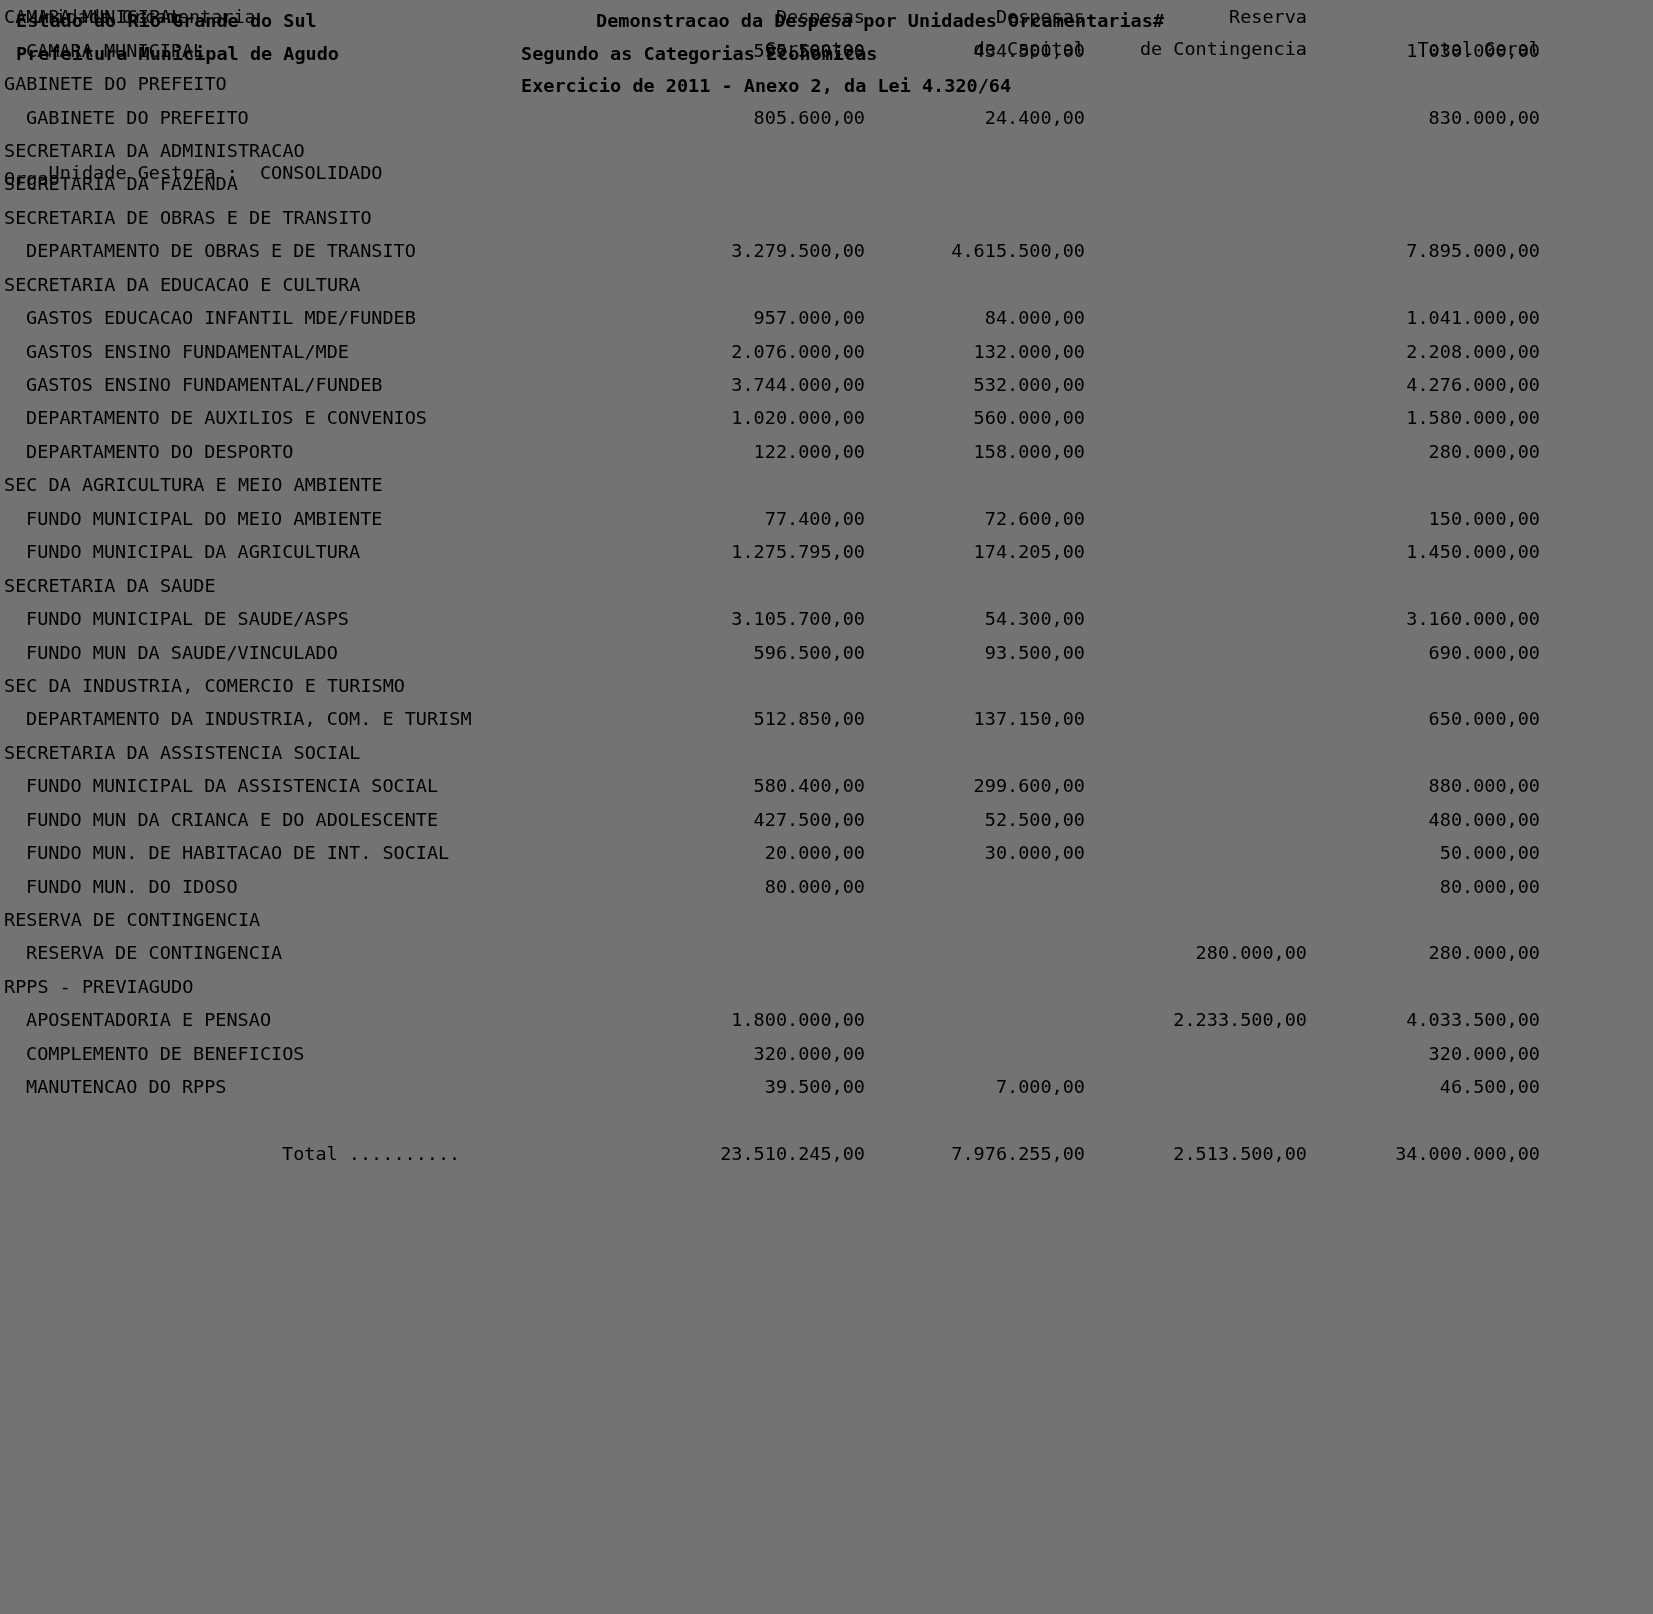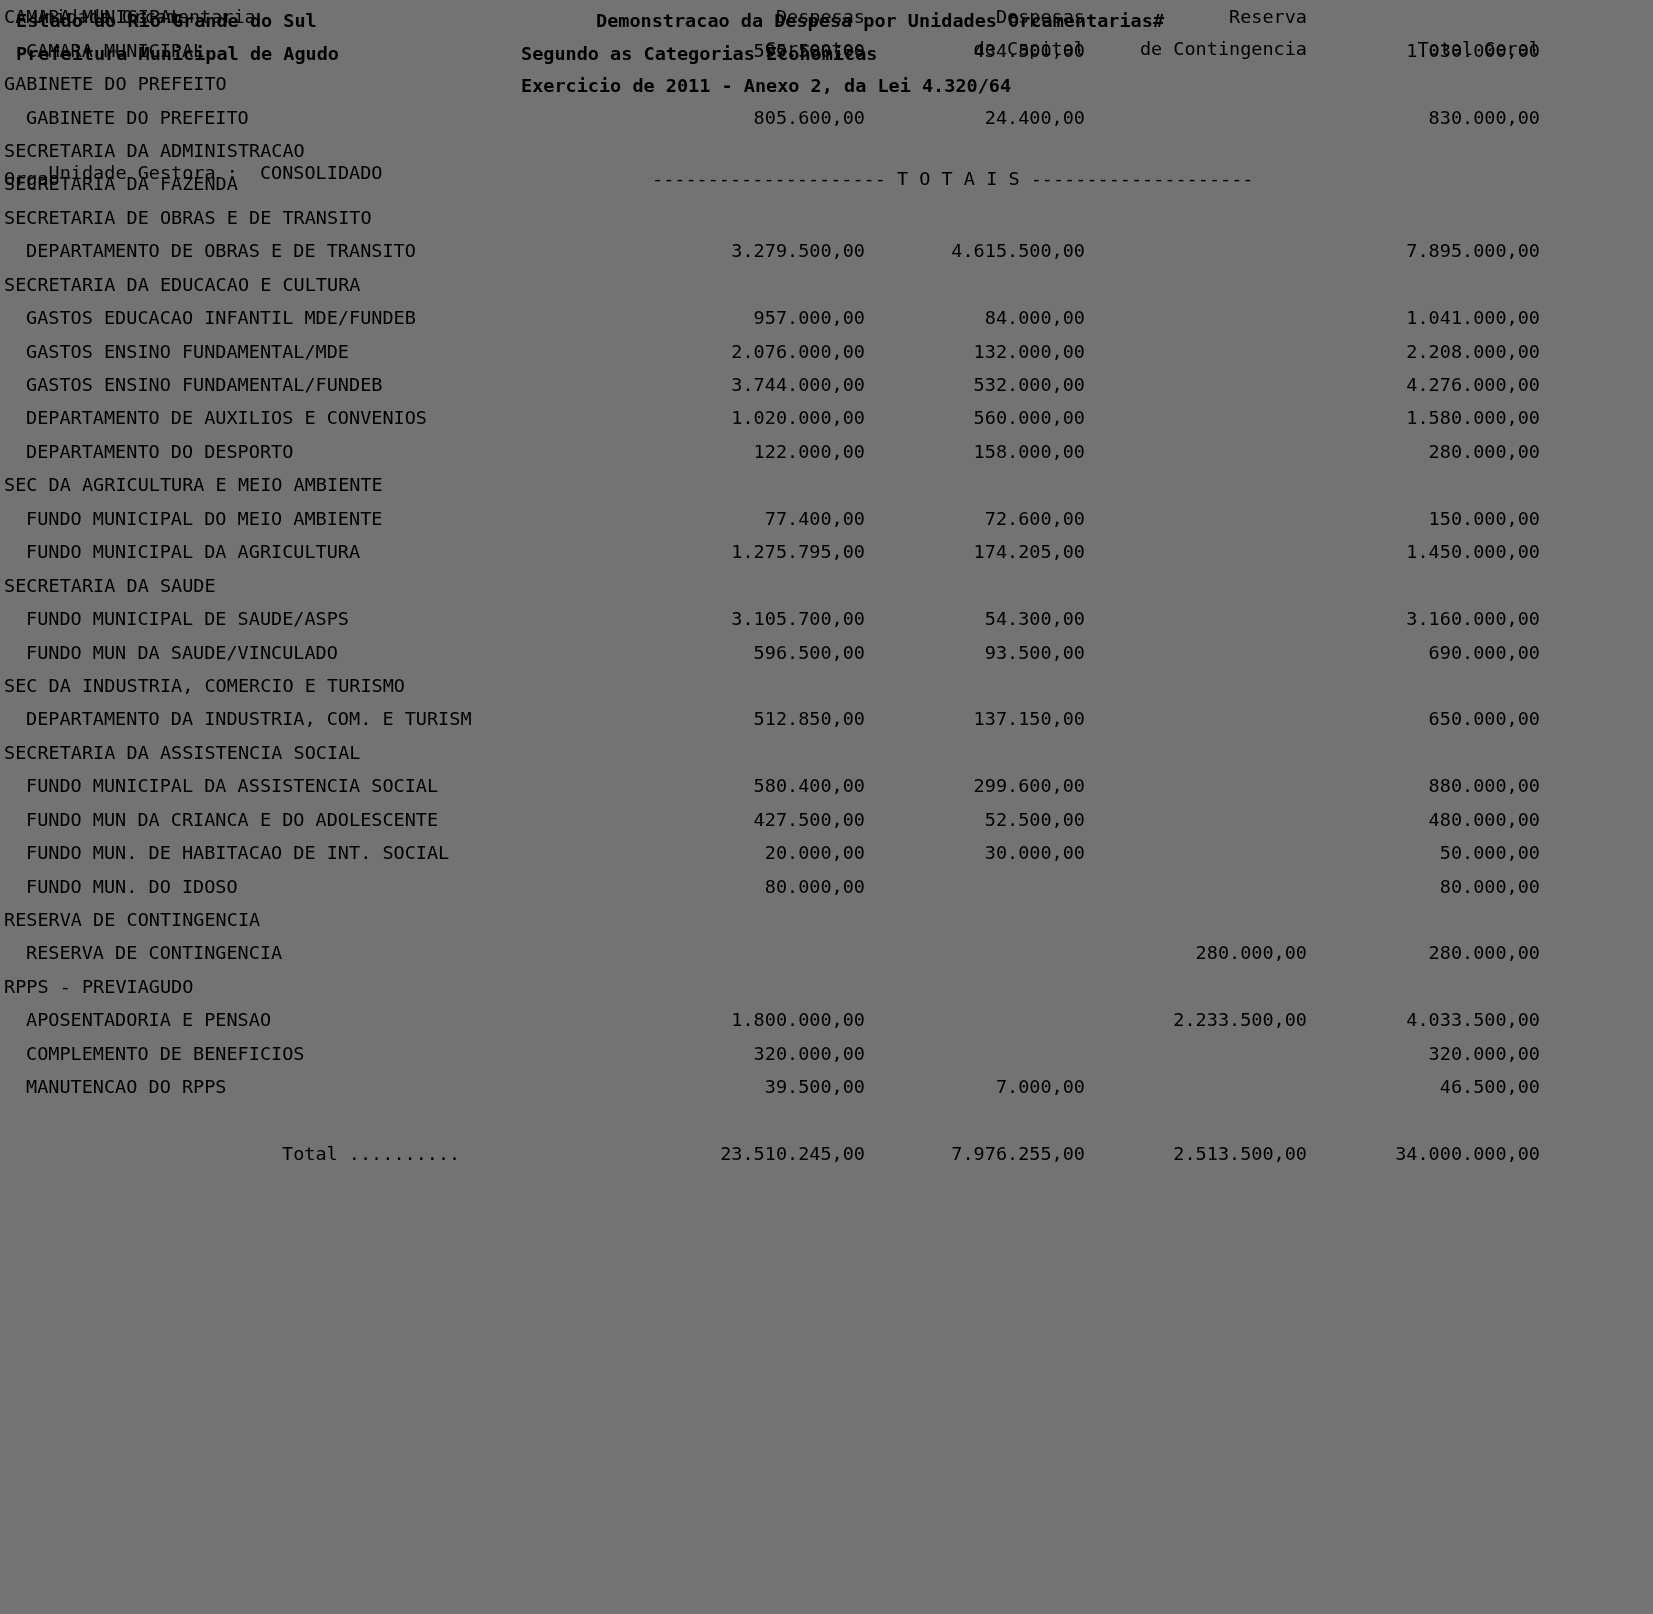--- a/index.html
+++ b/index.html
@@ -44,21 +44,20 @@
   <div class="abs bold" style="left:16px; top:41px;">Prefeitura Municipal de Agudo</div>
   <div class="abs bold" style="left:596px; top:8px;">Demonstracao da Despesa por Unidades Orcamentarias#</div>
   <div class="abs bold" style="left:521px; top:41px;">Segundo as Categorias Economicas</div>
   <div class="abs bold" style="left:521px; top:73px;">Exercicio de 2011 - Anexo 2, da Lei 4.320/64</div>
 
   <div class="abs" style="left:4px; top:134px;">
     <span>Unidade Gestora :</span><span style="margin-left:22px;">CONSOLIDADO</span>
   </div>
 
   <div class="abs" style="left:4px; top:166px;">Orgao</div>
-  <div class="abs" style="left:652px; top:166px;">--------------------- T O T A I S --------------------</div>
 
   <div id="table-header">
     <div class="grid-row">
       <span class="lbl indent" style="padding-left:33px;">Unidade Orcamentaria</span>
       <span class="num">Despesas</span>
       <span class="num">Despesas</span>
       <span class="num">Reserva</span>
       <span class="num"></span>
     </div>
     <div class="grid-row">

